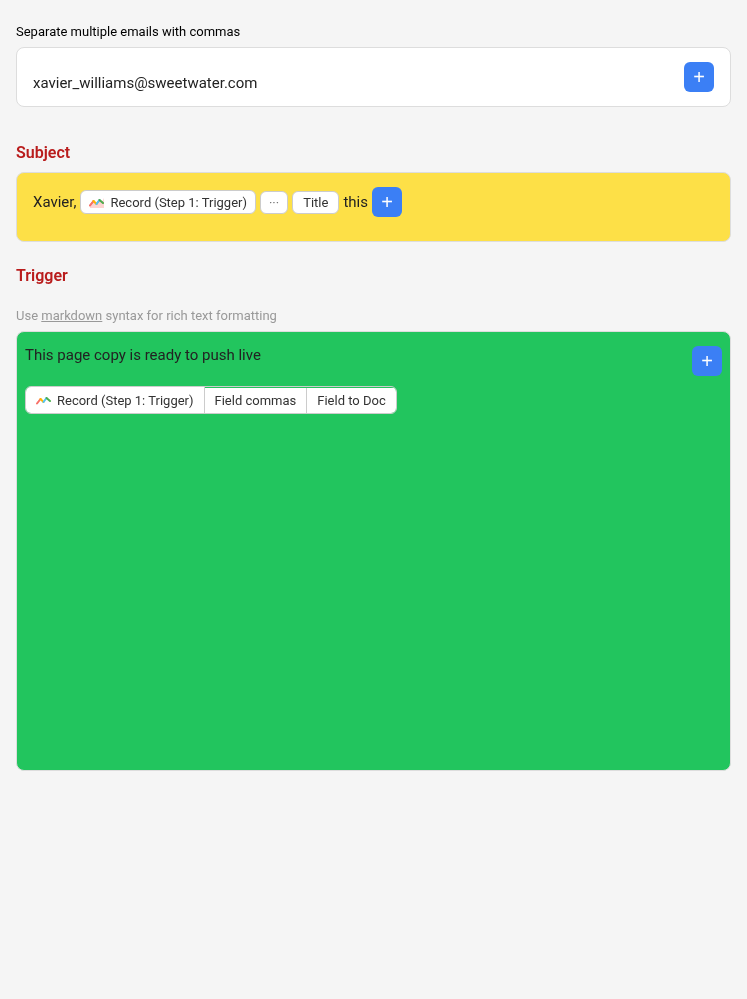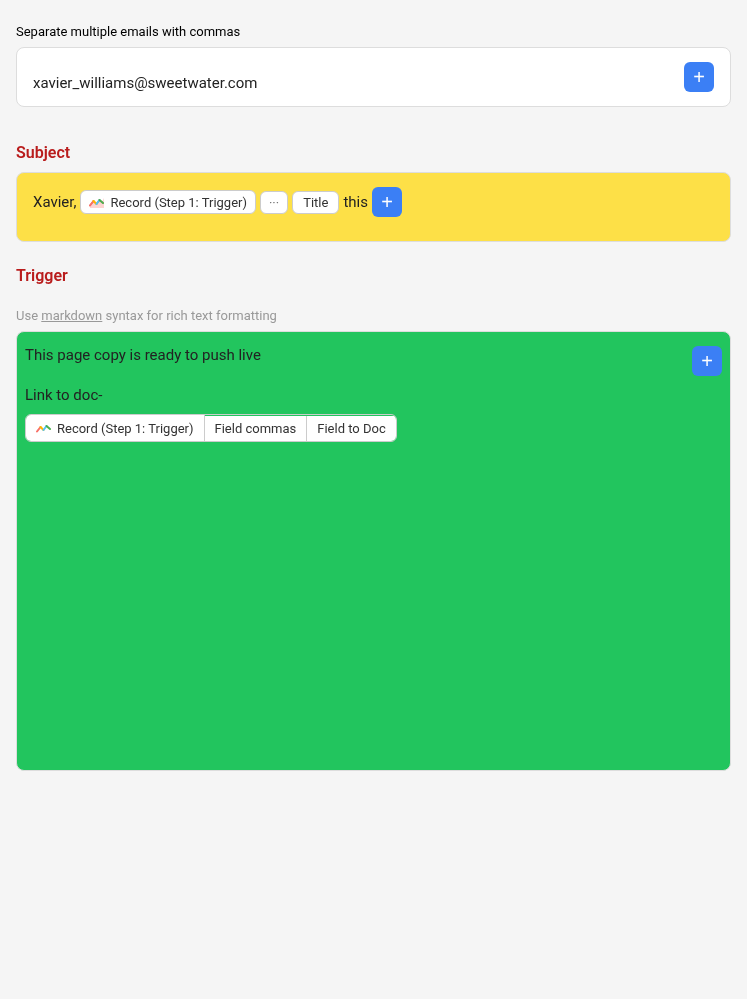--- a/index.html
+++ b/index.html
@@ -250,21 +250,20 @@
 <p class="message-hint">
   <span>Use </span><a class="markdown-link">markdown</a><span> syntax for rich text formatting</span>
 </p>
 
 <div class="message-container">
   <div class="message-top-row">
     <span class="message-main-text">This page copy is ready to push live</span>
     <button class="add-button">+</button>
   </div>
 
-  <div class="message-link-text">Link to doc-</div>
 
   <div class="record-token-row">
     <div class="record-token-group">
       <span class="record-token-segment">
         <span class="token-icon">
           <svg width="16" height="16" viewBox="0 0 16 16" fill="none" xmlns="http://www.w3.org/2000/svg">
             <path d="M1 11.5 L4.5 7" stroke="#f87168" stroke-width="2" fill="none" stroke-linecap="round"></path>
             <path d="M4.5 7 L7.5 10" stroke="#ffb700" stroke-width="2" fill="none" stroke-linecap="round"></path>
             <path d="M7.5 10 L10.5 6" stroke="#4fc3f7" stroke-width="2" fill="none" stroke-linecap="round"></path>
             <path d="M10.5 6 L14 9" stroke="#4caf50" stroke-width="2" fill="none" stroke-linecap="round"></path>

